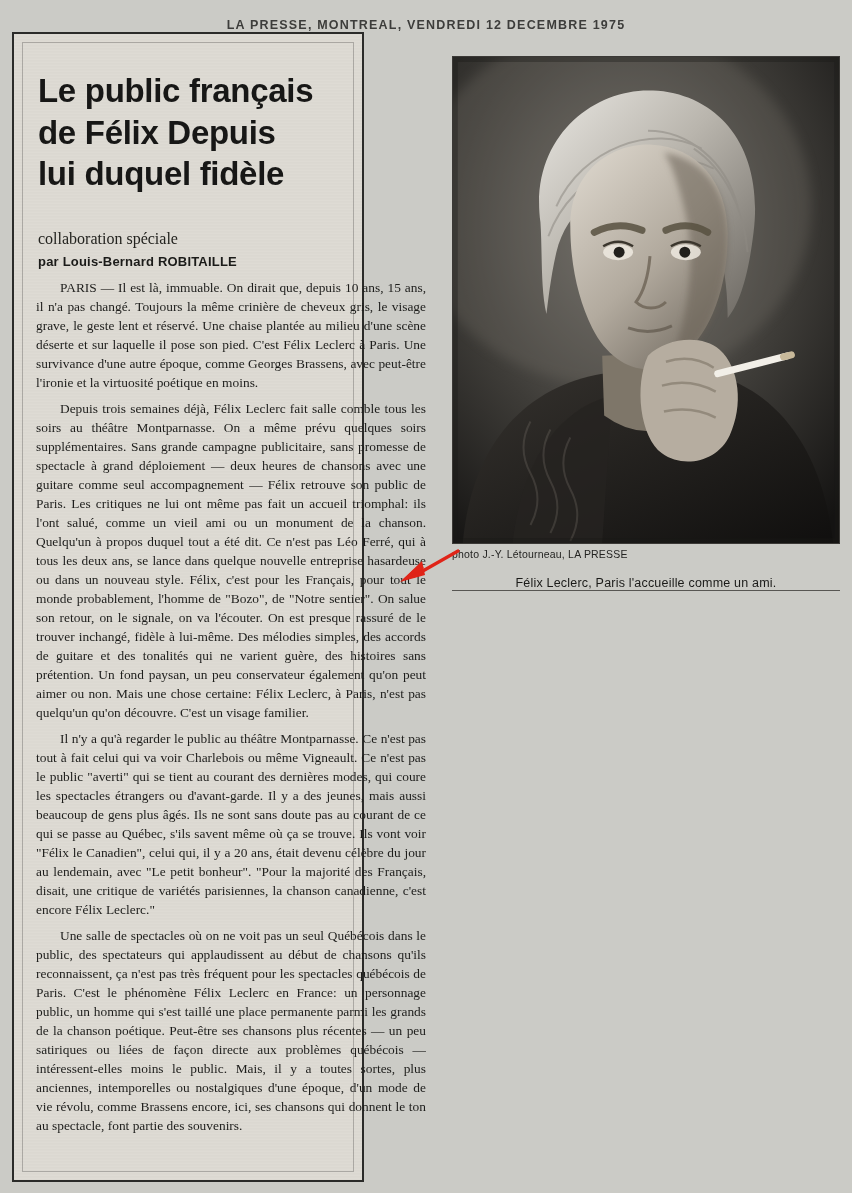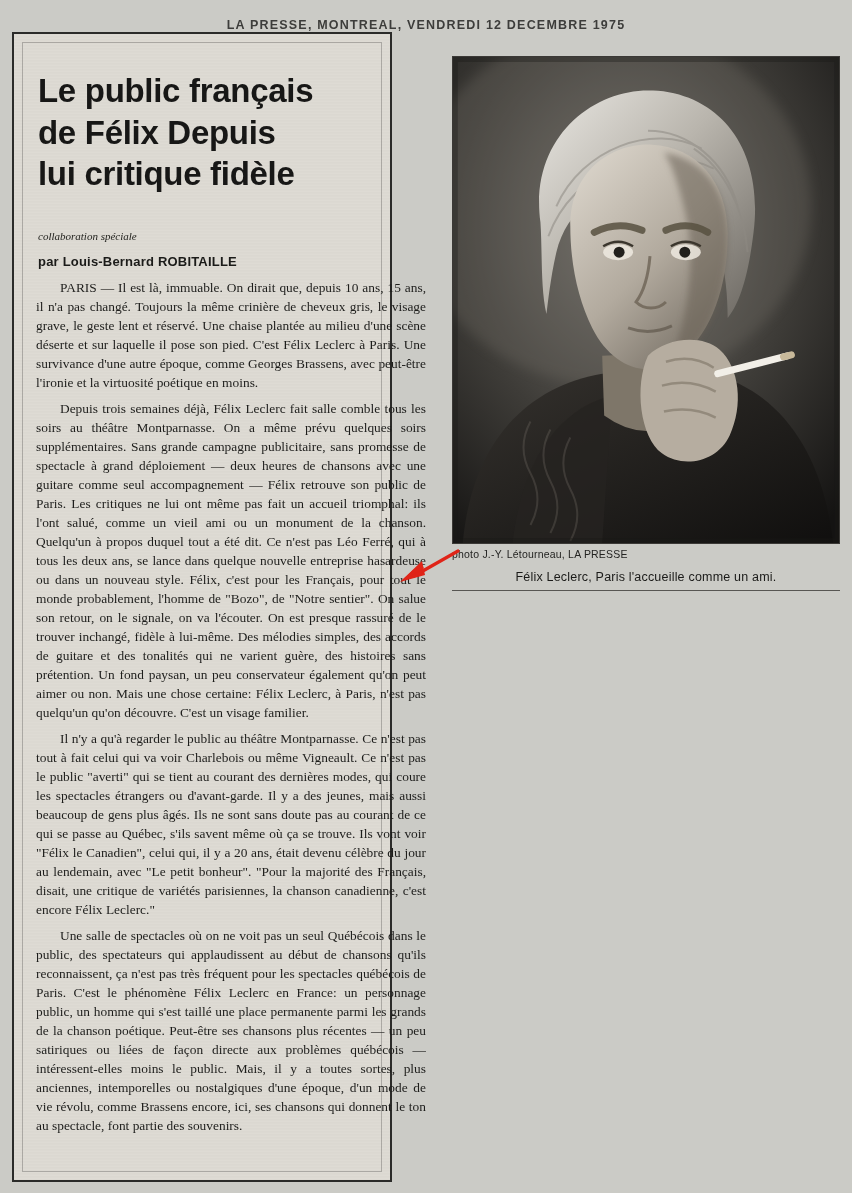--- a/index.html
+++ b/index.html
@@ -37,21 +37,21 @@
     font-weight: 600;
     opacity: .88;
     margin-top: 12px;
   }
 
   
   .article-frame {
     position: absolute;
     left: 12px;
     top: 32px;
-    width: 380px;
+    width: 352px;
     height: 1150px;
     background: #dedbd4;
     border: 2px solid #2b2b29;
     box-sizing: border-box;
   }
 
   .inner-rule {
     position: absolute;
     left: 8px;
     top: 8px;
@@ -75,22 +75,21 @@
     color: #171716;
     letter-spacing: -0.3px;
   }
   .headline .l { display: block; }
 
   .byline-italic {
     position: absolute;
     left: 24px;
     top: 196px;
     font-family: "Liberation Serif", serif;
-    font-style: italic;
-    font-size: 11px;
+    font-size: 16px;
     color: #23231f;
   }
   .byline-bold {
     position: absolute;
     left: 24px;
     top: 220px;
     font-family: "Liberation Sans", sans-serif;
     font-weight: 700;
     font-size: 13px;
     color: #1b1b19;
@@ -147,21 +146,21 @@
   .photo-credit {
     margin-top: 4px;
     text-align: left;
     font-family: "Liberation Sans", sans-serif;
     font-size: 10.5px;
     color: #242422;
     letter-spacing: .2px;
     padding-right: 2px;
   }
   .photo-caption {
-    margin-top: 10px;
+    margin-top: 16px;
     text-align: center;
     font-family: "Liberation Sans", sans-serif;
     font-size: 12.5px;
     color: #1b1b19;
     letter-spacing: .2px;
   }
   .photo-rule {
     position: absolute;
     left: 452px;
     top: 590px;
@@ -195,21 +194,21 @@
 <div class="page">
 
   <div class="masthead">LA PRESSE, MONTREAL, VENDREDI 12 DECEMBRE 1975</div>
 
   <div class="article-frame">
     <div class="inner-rule"></div>
 
     <div class="headline">
       <span class="l">Le public français</span>
       <span class="l">de Félix Depuis</span>
-      <span class="l">lui critique fidèle</span>
+      <span class="l">lui duquel fidèle</span>
     </div>
 
     <div class="byline-italic">collaboration spéciale</div>
     <div class="byline-bold">par Louis-Bernard ROBITAILLE</div>
 
     <div class="body-col">
       <p>PARIS — Il est là, immuable. On dirait que, depuis 10 ans, 15 ans, il n'a pas changé. Toujours la même crinière de cheveux gris, le visage grave, le geste lent et réservé. Une chaise plantée au milieu d'une scène déserte et sur laquelle il pose son pied. C'est Félix Leclerc à Paris. Une survivance d'une autre époque, comme Georges Brassens, avec peut-être l'ironie et la virtuosité poétique en moins.</p>
       <p>Depuis trois semaines déjà, Félix Leclerc fait salle comble tous les soirs au théâtre Montparnasse. On a même prévu quelques soirs supplémentaires. Sans grande campagne publicitaire, sans promesse de spectacle à grand déploiement — deux heures de chansons avec une guitare comme seul accompagnement — Félix retrouve son public de Paris. Les critiques ne lui ont même pas fait un accueil triomphal: ils l'ont salué, comme un vieil ami ou un monument de la chanson. Quelqu'un à propos duquel tout a été dit. Ce n'est pas Léo Ferré, qui à tous les deux ans, se lance dans quelque nouvelle entreprise hasardeuse ou dans un nouveau style. Félix, c'est pour les Français, pour tout le monde probablement, l'homme de "Bozo", de "Notre sentier". On salue son retour, on le signale, on va l'écouter. On est presque rassuré de le trouver inchangé, fidèle à lui-même. Des mélodies simples, des accords de guitare et des tonalités qui ne varient guère, des histoires sans prétention. Un fond paysan, un peu conservateur également qu'on peut aimer ou non. Mais une chose certaine: Félix Leclerc, à Paris, n'est pas quelqu'un qu'on découvre. C'est un visage familier.</p>
       <p>Il n'y a qu'à regarder le public au théâtre Montparnasse. Ce n'est pas tout à fait celui qui va voir Charlebois ou même Vigneault. Ce n'est pas le public "averti" qui se tient au courant des dernières modes, qui coure les spectacles étrangers ou d'avant-garde. Il y a des jeunes, mais aussi beaucoup de gens plus âgés. Ils ne sont sans doute pas au courant de ce qui se passe au Québec, s'ils savent même où ça se trouve. Ils vont voir "Félix le Canadien", celui qui, il y a 20 ans, était devenu célèbre du jour au lendemain, avec "Le petit bonheur". "Pour la majorité des Français, disait, une critique de variétés parisiennes, la chanson canadienne, c'est encore Félix Leclerc."</p>
       <p>Une salle de spectacles où on ne voit pas un seul Québécois dans le public, des spectateurs qui applaudissent au début de chansons qu'ils reconnaissent, ça n'est pas très fréquent pour les spectacles québécois de Paris. C'est le phénomène Félix Leclerc en France: un personnage public, un homme qui s'est taillé une place permanente parmi les grands de la chanson poétique. Peut-être ses chansons plus récentes — un peu satiriques ou liées de façon directe aux problèmes québécois — intéressent-elles moins le public. Mais, il y a toutes sortes, plus anciennes, intemporelles ou nostalgiques d'une époque, d'un mode de vie révolu, comme Brassens encore, ici, ses chansons qui donnent le ton au spectacle, font partie des souvenirs.</p>

